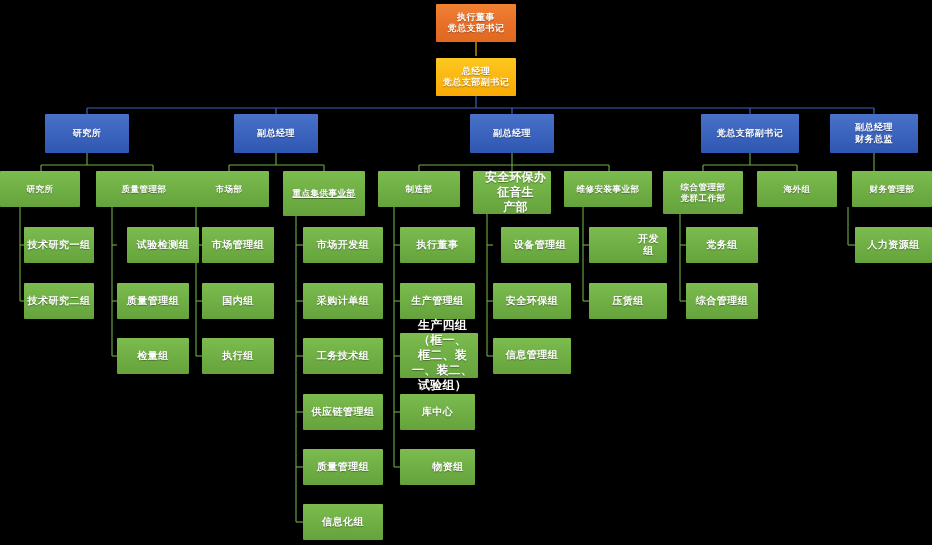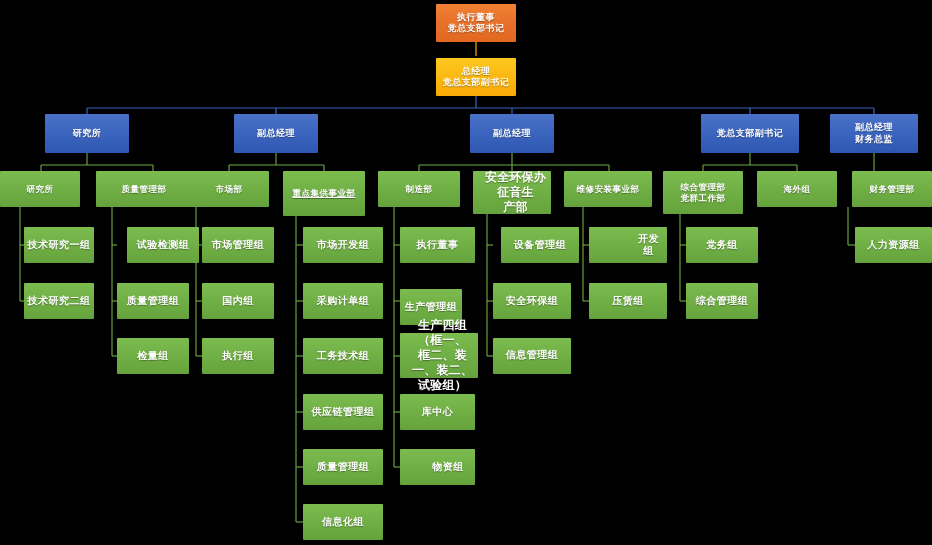--- a/index.html
+++ b/index.html
@@ -246,21 +246,21 @@
   <div class="node lvl-team" style="left:303px;top:449px;width:80px;height:36px;">
     <span>质量管理组</span>
   </div>
   <div class="node lvl-team" style="left:303px;top:504px;width:80px;height:36px;">
     <span>信息化组</span>
   </div>
 
   <div class="node lvl-team" style="left:400px;top:227px;width:75px;height:36px;">
     <span>执行董事</span>
   </div>
-  <div class="node lvl-team" style="left:400px;top:283px;width:62px;height:36px;margin-top:6px;">
+  <div class="node lvl-team" style="left:400px;top:283px;width:75px;height:36px;">
     <span>生产管理组</span>
   </div>
   <div class="node lvl-team small" style="left:400px;top:333px;width:78px;height:45px;">
     <span>
       <span>生产四组（框一、</span>
       <span>框二、装一、装二、</span>
       <span>试验组）</span>
     </span>
   </div>
   <div class="node lvl-team" style="left:400px;top:394px;width:75px;height:36px;">

